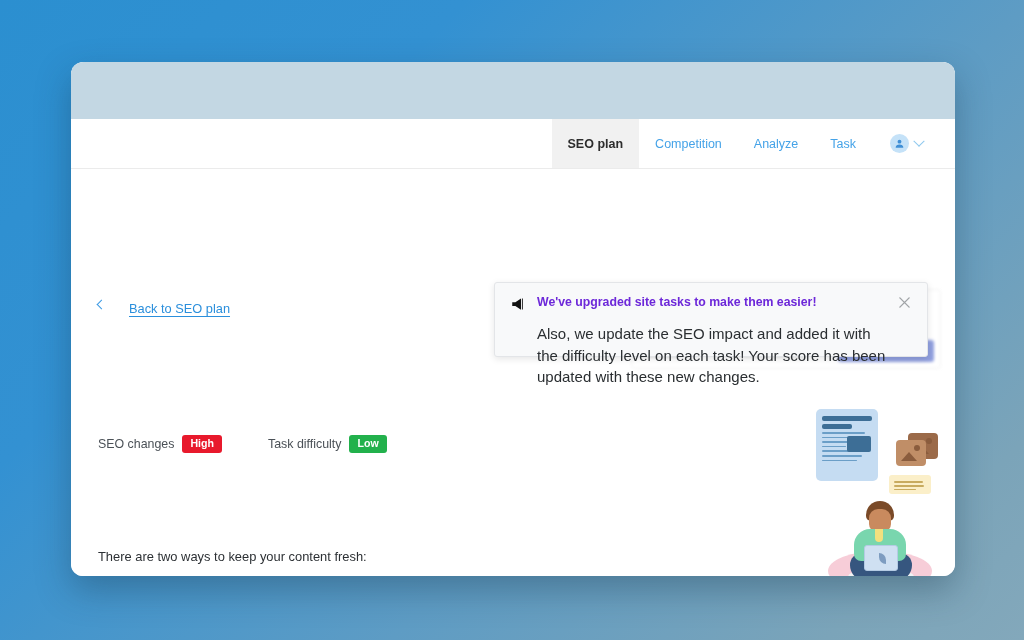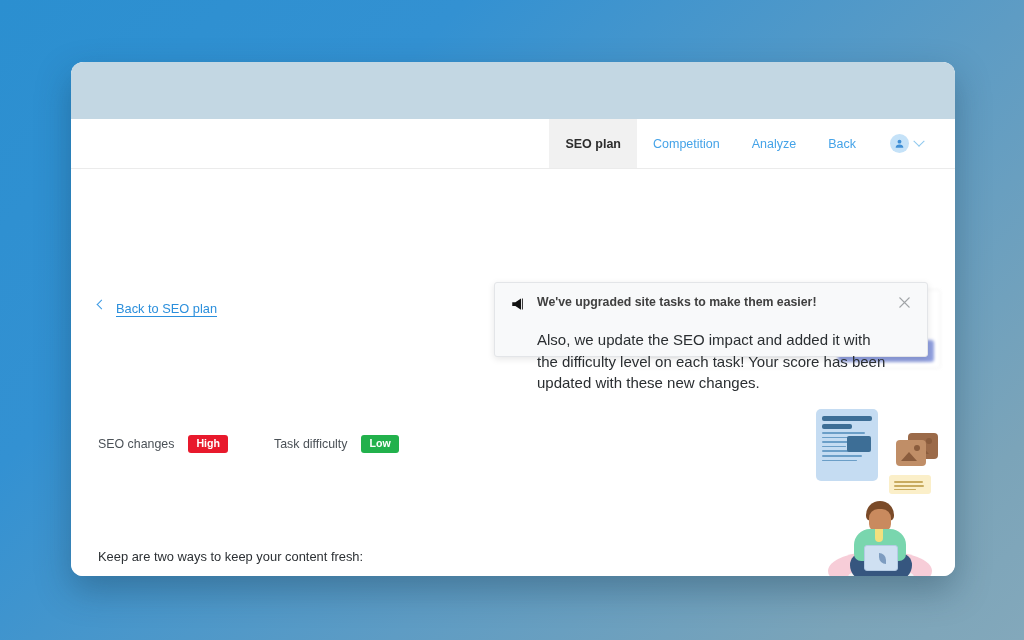--- a/index.html
+++ b/index.html
@@ -94,36 +94,36 @@
     background: #f8f9fa;
     border: 1px solid #e3e5e8;
     border-radius: 3px;
     box-shadow: 0 2px 7px rgba(0,0,0,.10);
     padding: 12px 14px 12px 16px;
     display: flex; gap: 11px;
   }
   #megaphone { flex: 0 0 auto; padding-top: 2px; }
   #tip-body { flex: 1; }
   #tip-title {
-    font-size: 12.3px; font-weight: bold; color: #404040;
-    margin-bottom: 20px;
+    font-size: 12.3px; font-weight: bold; color: #6d28d9;
+    margin-bottom: 14px;
   }
   #tip-text {
     font-size: 15px; color: #2a2e31; line-height: 1.44;
   }
   #tip-close {
     flex: 0 0 auto; width: 16px; height: 16px;
     cursor: pointer; opacity: .55;
   }
 
   
   #content { position: absolute; left: 0; top: 50px; right: 0; bottom: 0; }
   #back-link {
     position: absolute; left: 27px; top: 132px;
-    display: flex; gap: 11px;
+    display: flex; gap: 24px;
     cursor: pointer;
   }
   .chev-left {
     width: 7px; height: 7px;
     border-left: 1.7px solid #3b9ae4;
     border-bottom: 1.7px solid #3b9ae4;
     transform: rotate(45deg);
   }
   #back-label {
     font-size: 12.8px; color: #2b8fdc;
@@ -134,21 +134,21 @@
     font-size: 27.5px; font-weight: bold; color: #111417;
     letter-spacing: -.55px;
   }
   #meta-row {
     position: absolute; left: 27px; top: 266px;
     display: flex; align-items: center;
   }
   .meta-label { font-size: 12.4px; color: #4b5157; }
   .badge {
     display: inline-block;
-    margin-left: 14px;
+    margin-left: 8px;
     padding: 3px 8px 4px;
     border-radius: 3px;
     font-size: 10.6px; font-weight: bold; color: #fff;
     line-height: 1;
   }
   .gap { width: 46px; }
 
   #subtabs {
     position: absolute; left: 27px; top: 312px;
     width: 556px;
@@ -230,21 +230,21 @@
       <div class="navtab active">
         <span>SEO plan</span>
       </div>
       <div class="navtab">
         <span>Competition</span>
       </div>
       <div class="navtab">
         <span>Analyze</span>
       </div>
       <div class="navtab">
-        <span>Back</span>
+        <span>Task</span>
       </div>
 
       <div id="account">
         <span id="avatar">
           <svg width="11" height="11" viewBox="0 0 24 24" fill="#3f8fd6">
             <circle cx="12" cy="8" r="4.2"></circle>
             <path d="M3.6 21c0-4.7 3.8-7 8.4-7s8.4 2.3 8.4 7z"></path>
           </svg>
         </span>
         <span class="chev-down"></span>
@@ -275,21 +275,21 @@
       <div id="meta-row">
         <span class="meta-label">SEO changes</span>
         <span class="badge" style="background:#e8192c">High</span>
         <span class="gap"></span>
         <span class="meta-label">Task difficulty</span>
         <span class="badge" style="background:#22b14c">Low</span>
       </div>
 
 
       <div id="body-copy">
-        <div id="intro-line">Keep are two ways to keep your content fresh:</div>
+        <div id="intro-line">There are two ways to keep your content fresh:</div>
 
       </div>
 
       <div id="illo">
         <div class="card-doc">
           <div class="hd"></div>
             <div class="hd s"></div>
           <div class="tiny" style="width:85%"></div>
             <div class="tiny" style="width:55%"></div>
           <div class="tiny" style="width:52%"></div>

